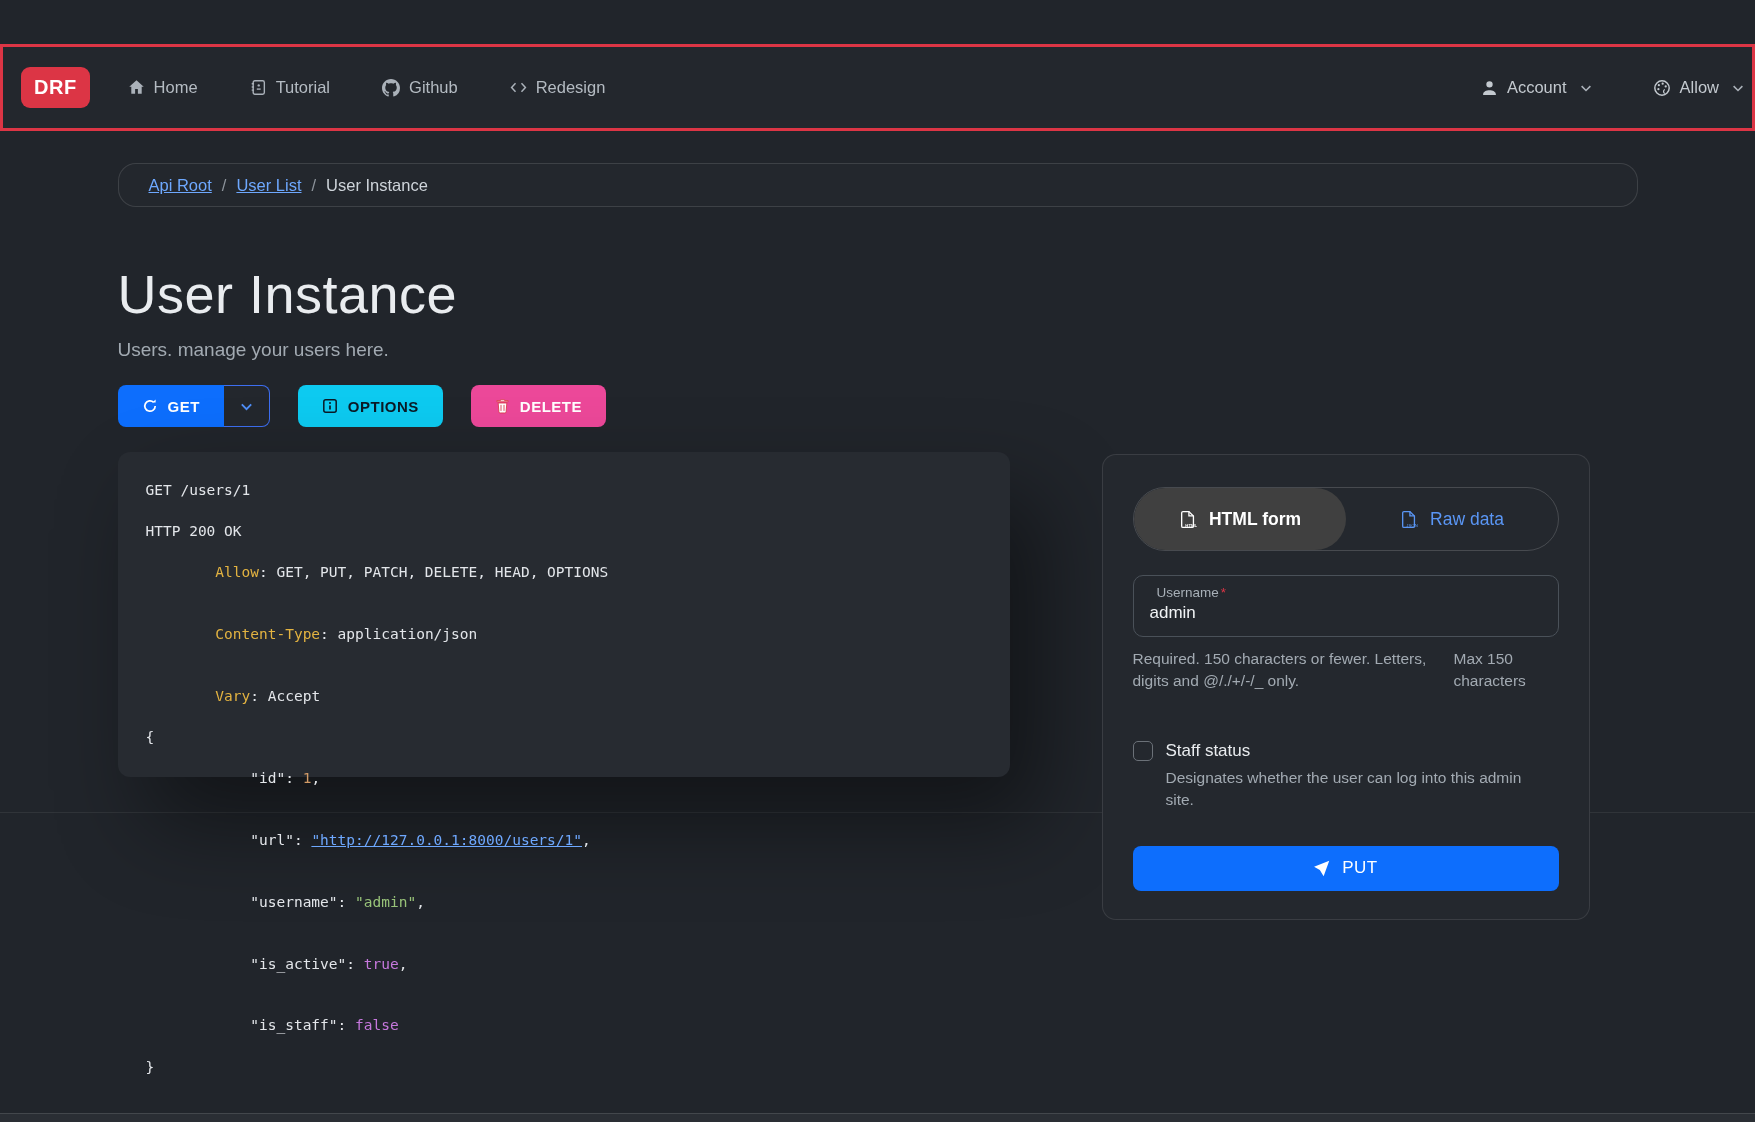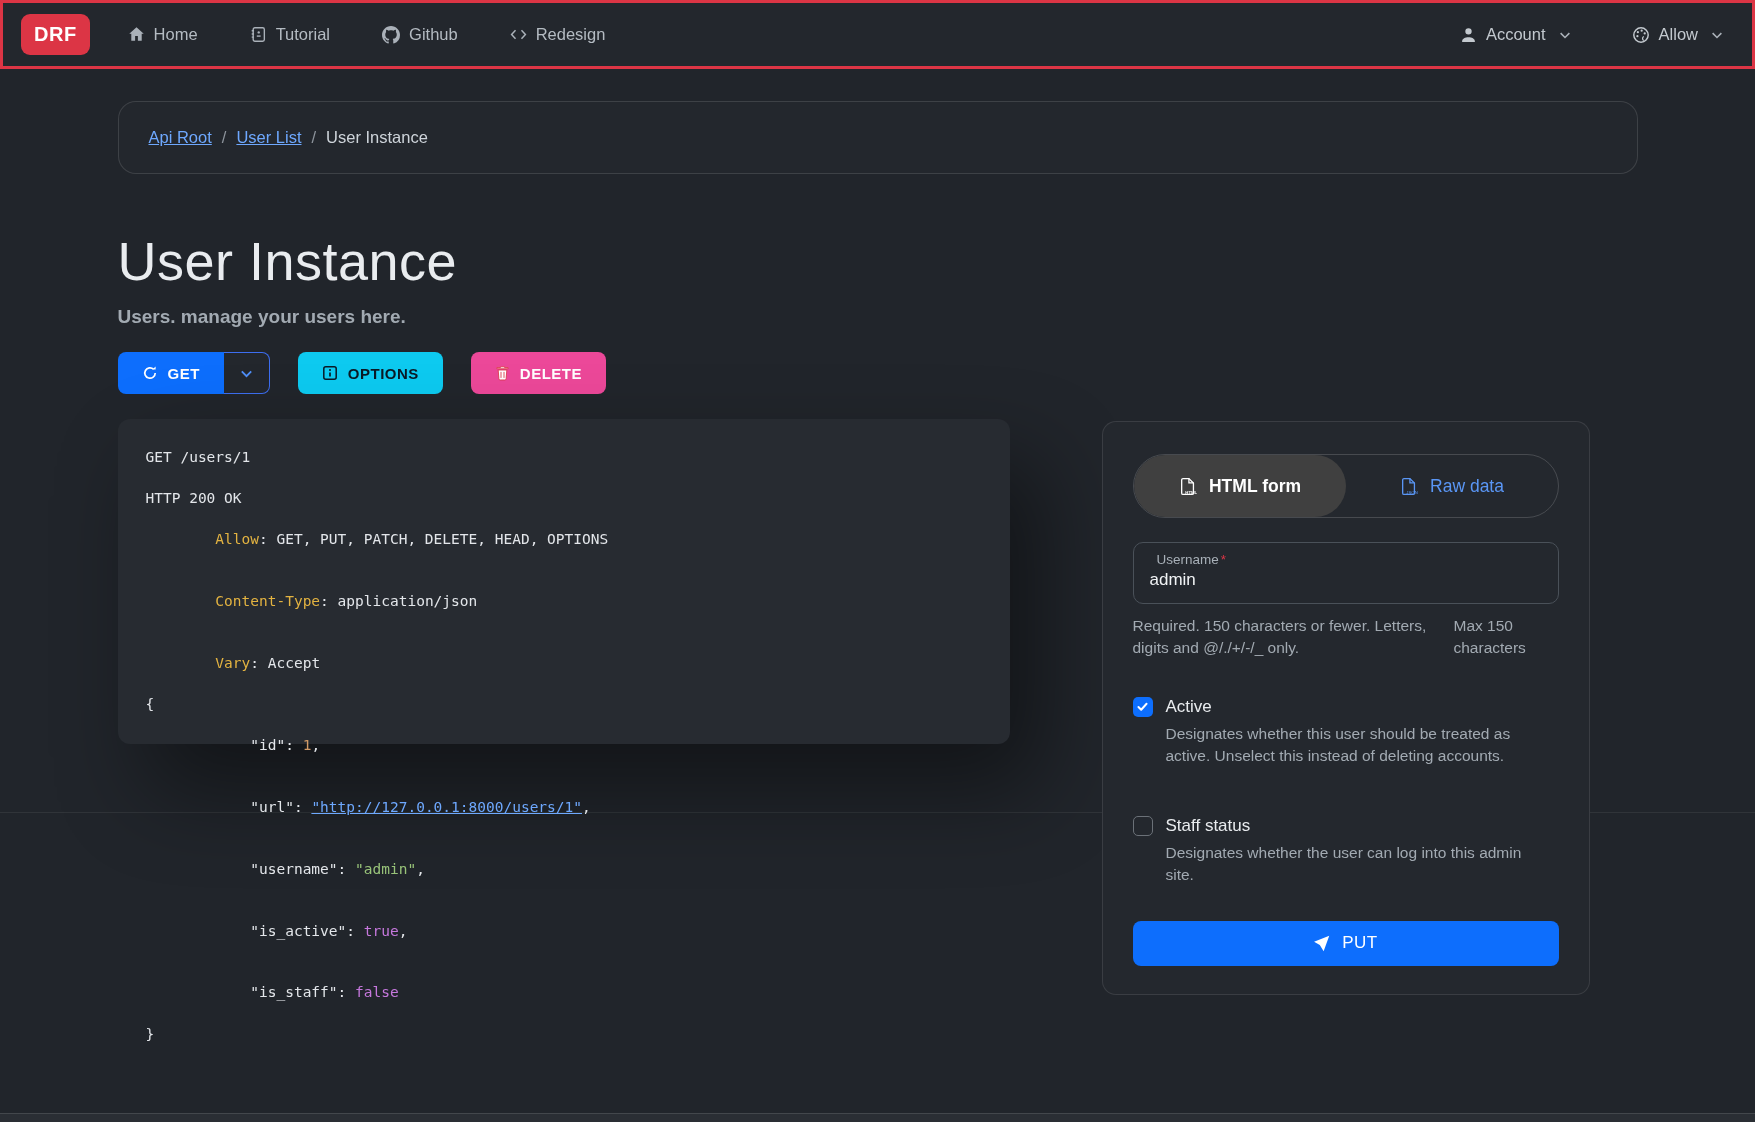--- a/index.html
+++ b/index.html
@@ -7,25 +7,26 @@
   body {
     background:#21252b;
     font-family:"Liberation Sans", sans-serif;
     color:#dee2e6;
     position:relative;
   }
   svg { display:block; }
 
   
   .navbar {
-    height:69px;
+    height:87px;
     background:#23272d;
     border:3px solid #dc3545;
     display:flex; align-items:center;
-    padding:0 28px 0 18px;
+    padding:0 7px 0 18px;
+    margin-top:44px;
   }
   .brand {
     background:#dc3545; color:#fff;
     font-weight:bold; font-size:20px;
     border-radius:9px;
     padding:9px 13px;
     letter-spacing:.5px;
     cursor:pointer;
   }
   .nav-links { display:flex; align-items:center; gap:52px; margin-left:38px; flex:1; }
@@ -35,37 +36,37 @@
   }
   .nav-item .ic { color:#aab1b9; }
   .nav-right { display:flex; align-items:center; gap:60px; }
   .nav-drop { display:flex; align-items:center; gap:9px; color:#c3c9cf; font-size:16.5px; cursor:pointer; }
   .nav-drop .chev { margin-left:3px; color:#aab1b9; }
 
   
   .container { width:1520px; margin:0 auto; position:relative; }
 
   .breadcrumb-bar {
-    margin-top:32px; height:73px;
+    margin-top:32px; height:44px;
     border:1px solid rgba(255,255,255,.12);
     border-radius:18px;
     display:flex; align-items:center;
     padding:0 30px; font-size:16.5px;
     background:rgba(255,255,255,.01);
   }
   .crumb-link { color:#6ea8fe; text-decoration:underline; cursor:pointer; }
   .crumb-sep { color:#8d949c; margin:0 10px; }
   .crumb-current { color:#ced4da; }
 
   .page-title {
     margin-top:56px;
     font-size:54px; font-weight:300;
     color:#e9ecef; letter-spacing:.5px;
   }
-  .page-subtitle { margin-top:14px; font-size:19px; color:#a2aab2;font-weight:bold; }
+  .page-subtitle { margin-top:14px; font-size:19px; color:#a2aab2; }
 
   
   .actions { margin-top:24px; display:flex; align-items:center; gap:28px; }
   .btn { display:flex; align-items:center; justify-content:center; gap:10px;
          height:42px; border-radius:8px; font-size:15px; font-weight:bold;
          letter-spacing:.5px; cursor:pointer; user-select:none; }
   .btn-get-group { display:flex; align-items:stretch; }
   .btn-get {
     background:#0d6efd; color:#fff; padding:0 24px;
     border-radius:8px 0 0 8px;
@@ -367,33 +368,20 @@
           <span>Username</span><span class="req-mark">*</span>
         </div>
         <input class="field-input" type="text" value="admin" style="">
       </div>
 
       <div class="help-row">
         <div class="help-left">Required. 150 characters or fewer. Letters, digits and @/./+/-/_ only.</div>
         <div class="help-right">Max 150 characters</div>
       </div>
 
-      <div class="check-row">
-        <div class="check-head">
-          <div class="checkbox checked">
-            <span>
-              <svg width="13" height="13" viewBox="0 0 16 16" fill="none" stroke="#fff" stroke-width="2.4" stroke-linecap="round" stroke-linejoin="round">
-                  <path d="M3 8.6 6.4 12 13 4.6"></path>
-                </svg>
-            </span>
-          </div>
-          <div class="check-label">Active</div>
-        </div>
-        <div class="check-desc">Designates whether this user should be treated as active. Unselect this instead of deleting accounts.</div>
-      </div>
 
       <div class="check-row second">
         <div class="check-head">
           <div class="checkbox unchecked"></div>
           <div class="check-label">Staff status</div>
         </div>
         <div class="check-desc">Designates whether the user can log into this admin site.</div>
       </div>
 
       <button class="put-btn">

